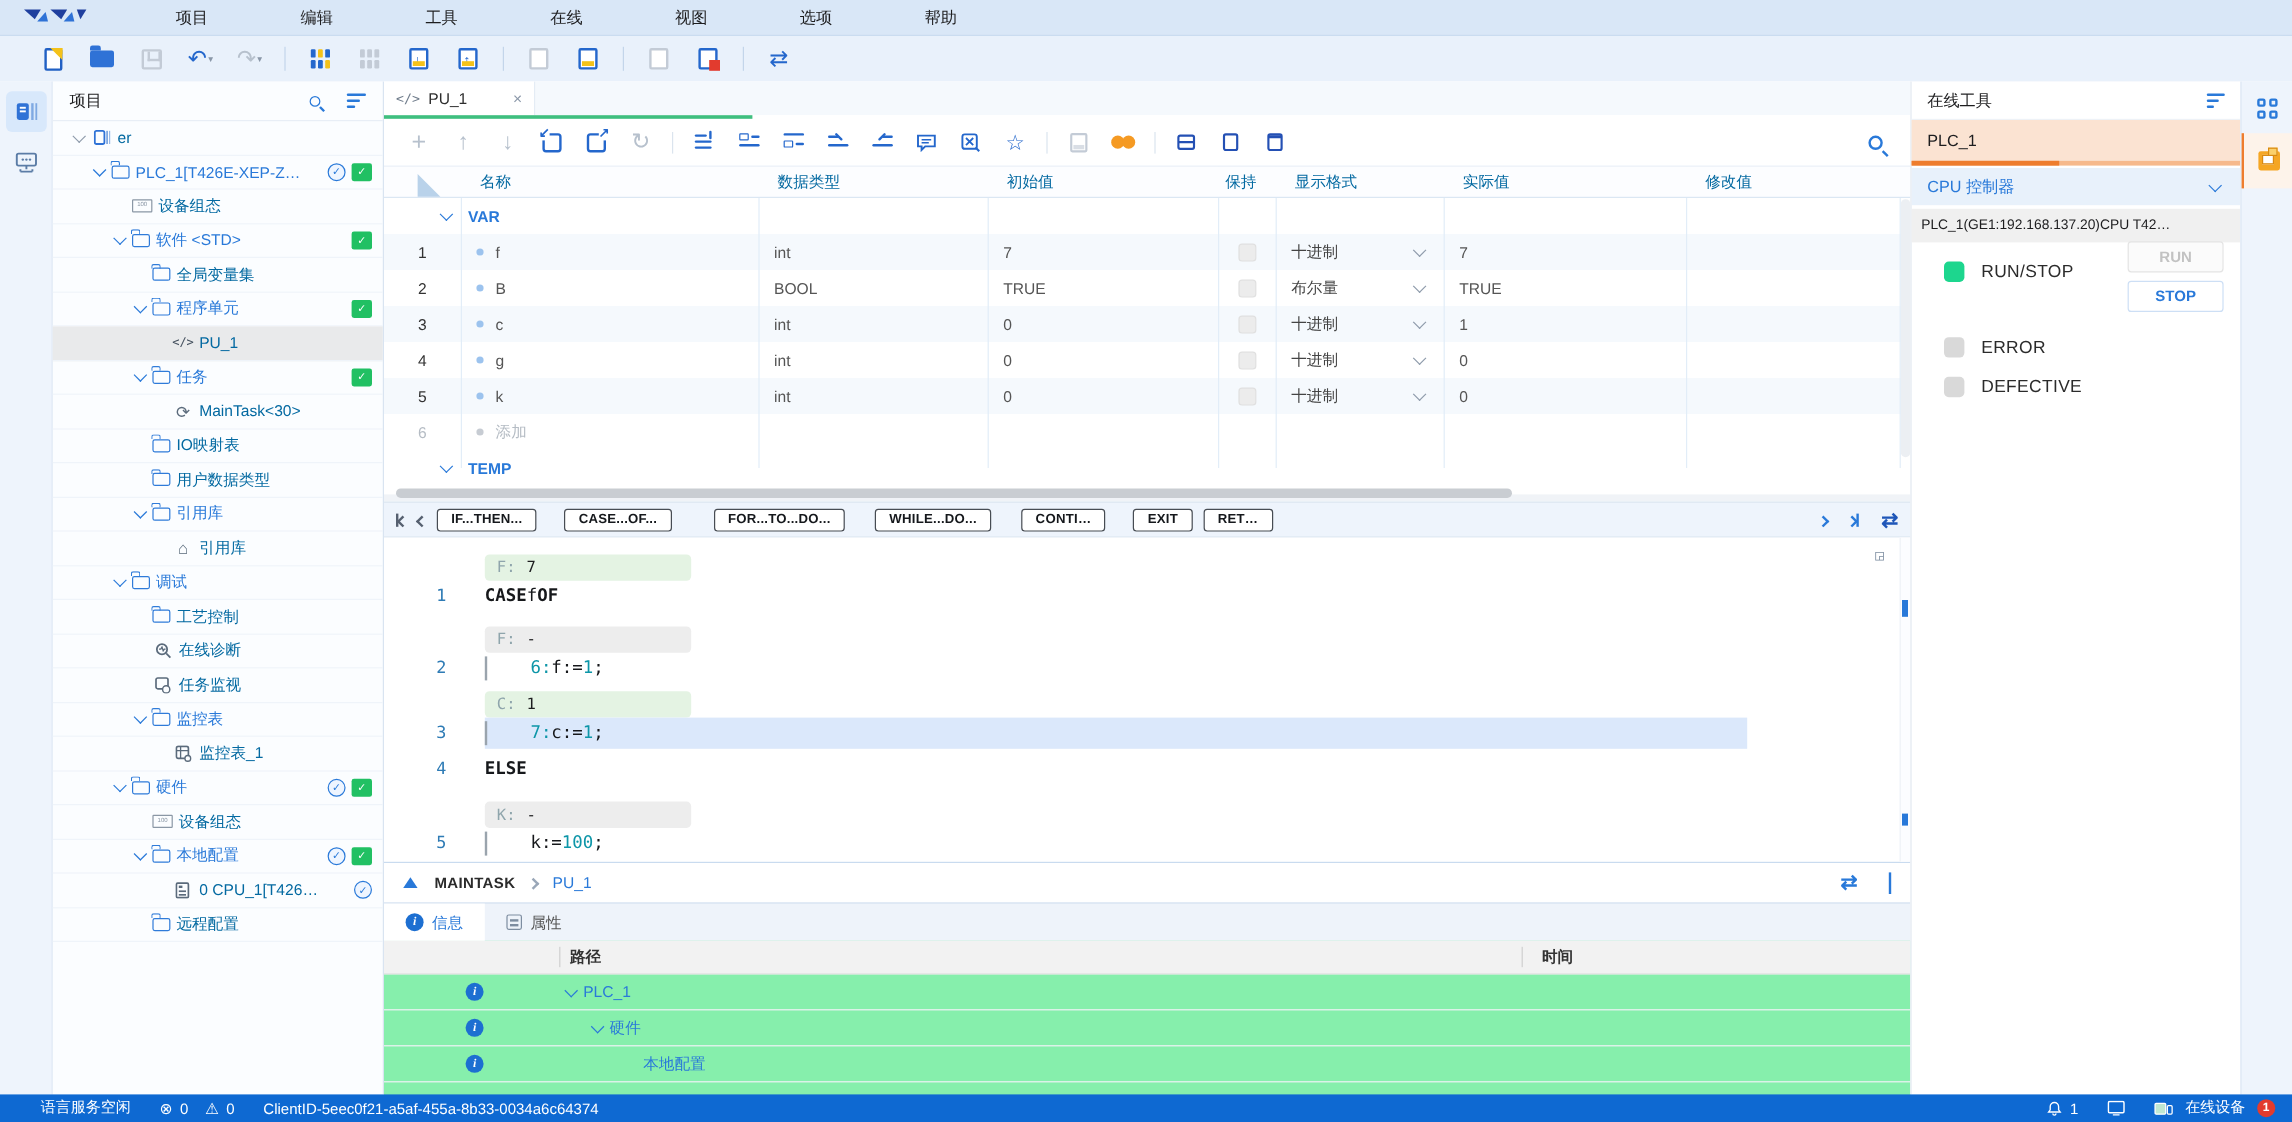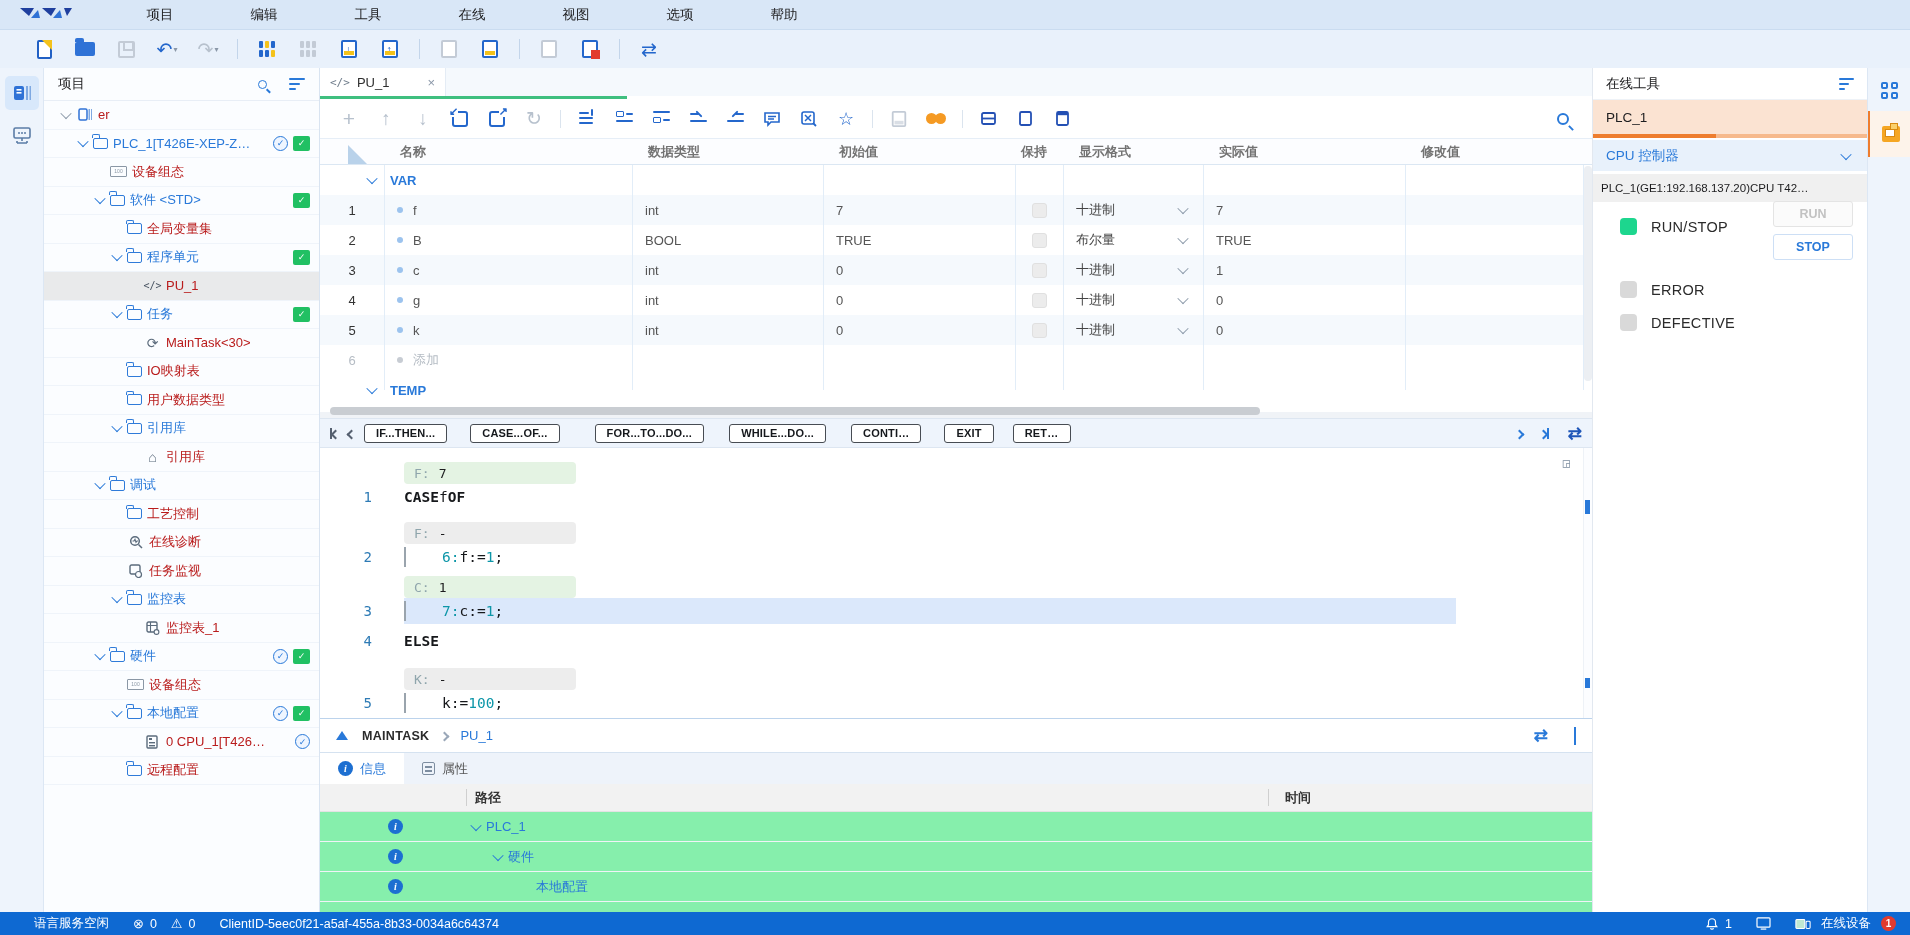--- a/index.html
+++ b/index.html
@@ -42,21 +42,21 @@
 #rrail{position:absolute;right:0;width:43px;top:68px;bottom:23px;background:#eef4fc;border-left:1px solid #dce7f4}
 
 #pp-header{height:33px;display:flex;align-items:center;padding:0 14px;font-size:13.5px;color:#1d1d1f;border-bottom:1px solid #e8eef6}
 #pp-header .sp{flex:1}
 .mag{width:9px;height:9px;border:1.7px solid #2979d9;border-radius:50%;position:relative;display:inline-block}
 .mag::after{content:'';position:absolute;width:5px;height:1.7px;background:#2979d9;transform:rotate(45deg);left:7px;top:9px}
 .filters{width:16px;height:12px;position:relative;margin-left:22px}
 .filters i{position:absolute;left:0;height:2px;background:#2979d9;border-radius:1px}
 .filters i:nth-child(1){top:0;width:16px}.filters i:nth-child(2){top:5px;width:11px}.filters i:nth-child(3){top:10px;width:7px}
 .trow{position:relative;height:28.5px;display:flex;align-items:center;border-bottom:1px solid #eff4fa;cursor:default}
-.trow .tlabel{margin-left:5px;white-space:nowrap;color:#b91c1c}
+.trow .tlabel{margin-left:5px;white-space:nowrap;color:#0369a1}
 .trow.bl .tlabel{color:#2979d9}
 .trow.sel{background:#e9eaeb}
 .lv0{padding-left:18px}.lv1{padding-left:35px}.lv2{padding-left:52px}.lv3{padding-left:69px}.lv4{padding-left:86px}
 .chev{width:8px;height:8px;border-right:1.7px solid #8e9bab;border-bottom:1.7px solid #8e9bab;transform:rotate(45deg) translate(-1px,-1px);margin-right:6px;flex:none}
 .chev.b{border-color:#2979d9}
 .chevslot{width:14px;flex:none}
 .fold{width:15px;height:11px;border:1.6px solid #2f7bd9;border-radius:2px;position:relative;flex:none}
 .fold::before{content:'';position:absolute;top:-4.4px;left:-1.6px;width:6px;height:3px;border:1.6px solid #2f7bd9;border-bottom:none;border-radius:2px 2px 0 0}
 .mod{width:17px;height:11px;border:1.5px solid #8a97a5;border-radius:1px;position:relative;flex:none;font-size:5px;color:#8a97a5;text-align:center;line-height:8px}
 .ticon{flex:none;display:inline-flex;align-items:center;justify-content:center;width:17px;color:#5b6b7c;font-size:14px}
@@ -81,21 +81,21 @@
 .binoc{width:20px;height:12px;position:relative}
 .binoc::before,.binoc::after{content:'';position:absolute;width:11px;height:11px;border-radius:50%;background:#f59a23;top:0}
 .binoc::before{left:0}.binoc::after{right:0}
 .magbig{width:12px;height:12px;border:2px solid #2979d9;border-radius:50%;position:relative}
 .magbig::after{content:'';position:absolute;width:6px;height:2px;background:#2979d9;transform:rotate(45deg);left:9px;top:12px}
 
 #vtable{position:relative;height:274px;border-top:1px solid #e6eef7}
 .colline{position:absolute;top:0;bottom:22px;width:1px;background:#e2edf8}
 .vrow{display:grid;grid-template-columns:64px 248px 191px 192px 48px 140px 202px 179px;height:30px;align-items:center}
 .vrow.alt{background:#f5f9fd}
-#vhead{height:26px;border-bottom:1px solid #dbe7f3;background:#fcfdff;display:grid;grid-template-columns:64px 248px 191px 192px 48px 140px 202px 179px;align-items:center;font-weight:bold;color:#737373}
+#vhead{height:26px;border-bottom:1px solid #dbe7f3;background:#fcfdff;display:grid;grid-template-columns:64px 248px 191px 192px 48px 140px 202px 179px;align-items:center;font-weight:normal;color:#0369a1}
 #vhead div{padding-left:16px;font-size:13px}
 .tri{position:absolute;left:28px;top:6px;width:0;height:0;border-left:19px solid #b9d2ea;border-top:19px solid transparent}
 .grow{height:30px;display:flex;align-items:center;padding-left:48px}
 .grow b{color:#2979d9;margin-left:8px;font-size:13px}
 .rnum{text-align:center;color:#333;font-size:13px}
 .rnum.dim{color:#b5bcc4}
 .cname{display:flex;align-items:center;padding-left:3px}
 .dot{width:6px;height:6px;border-radius:50%;background:#9cc3ee;flex:none}
 .dot.g{background:#c7ccd3}
 .cname span{margin-left:10px;color:#555}
@@ -764,21 +764,21 @@
 
   <div id="snips">
     <span><span class="navbar"></span><span class="navch l"></span></span>
     <span><span class="navch l"></span></span>
     <button class="snip">IF...THEN...</button>
     <button class="snip" style="margin-left:14px">CASE...OF...</button>
     <button class="snip" style="margin-left:26px">FOR...TO...DO...</button>
     <button class="snip" style="margin-left:16px">WHILE...DO...</button>
     <button class="snip" style="margin-left:16px">CONTI…</button>
     <button class="snip" style="margin-left:14px">EXIT</button>
-    <button class="snip" style="margin-left:10px">RET…</button>
+    <button class="snip" style="margin-left:0">RET…</button>
     <span class="spacer"></span>
     <span><span class="navch r"></span></span>
     <span style="margin-left:8px"><span class="navch r"></span><span class="navbar b"></span></span>
     <span class="swap" style="margin-left:10px">⇄</span>
   </div>
 
   <div id="code">
     <div id="codetool">◲</div>
     <div id="codebody">
       <div class="brow">

